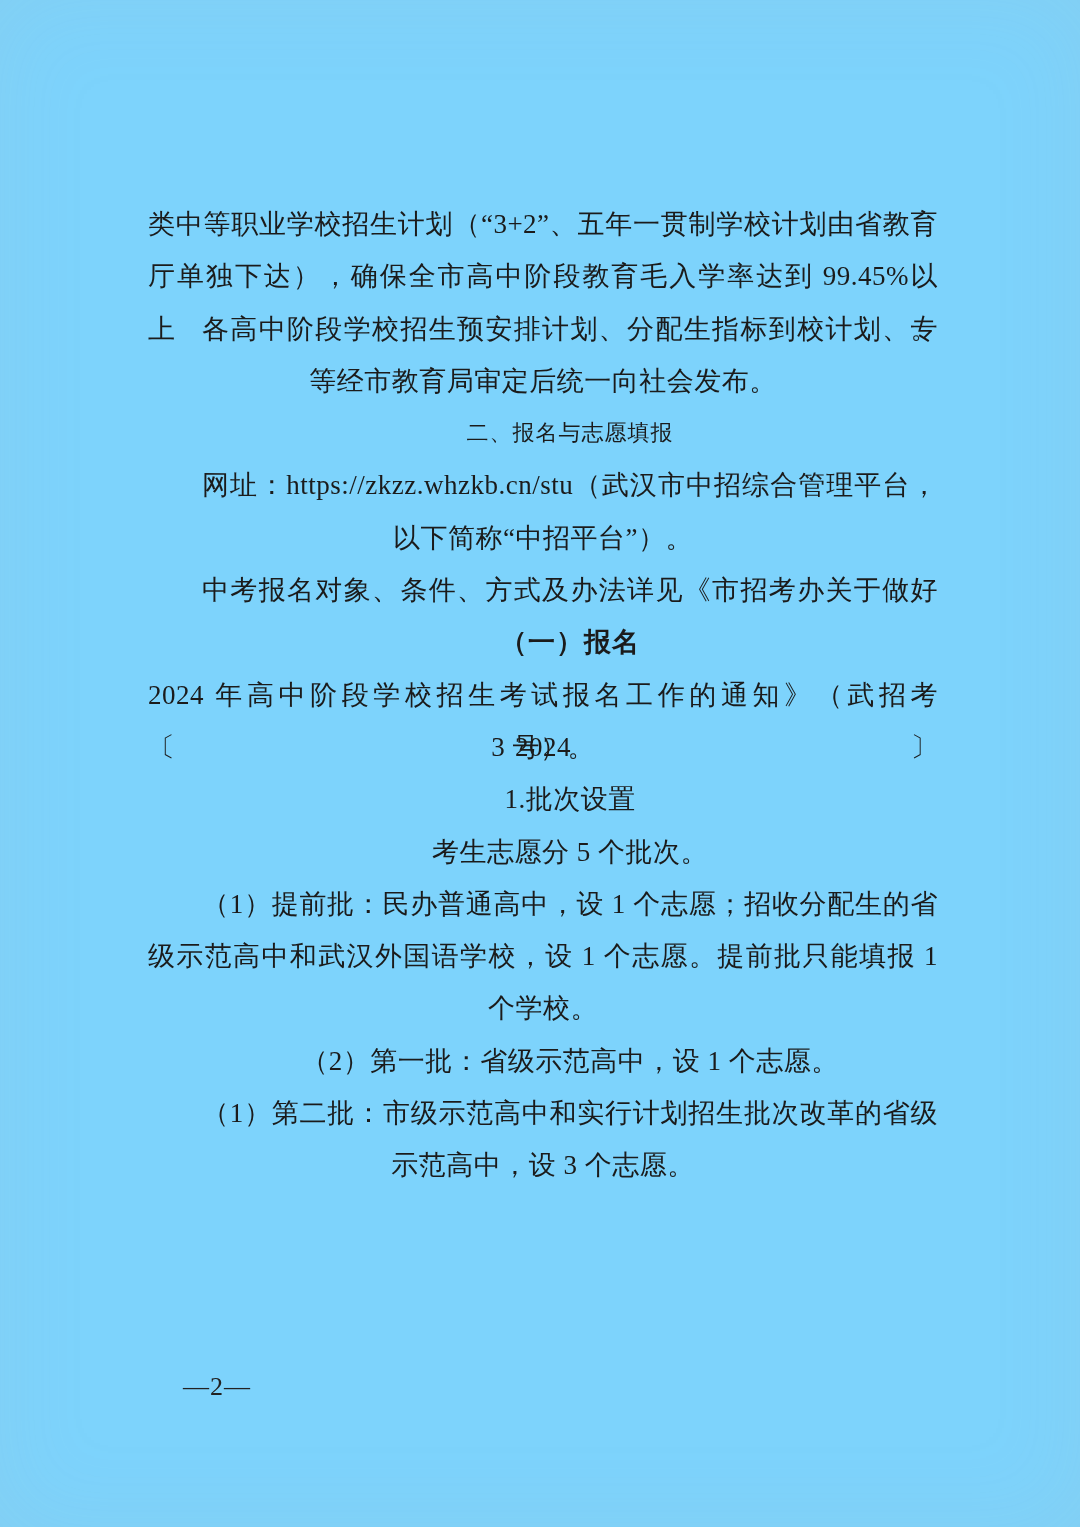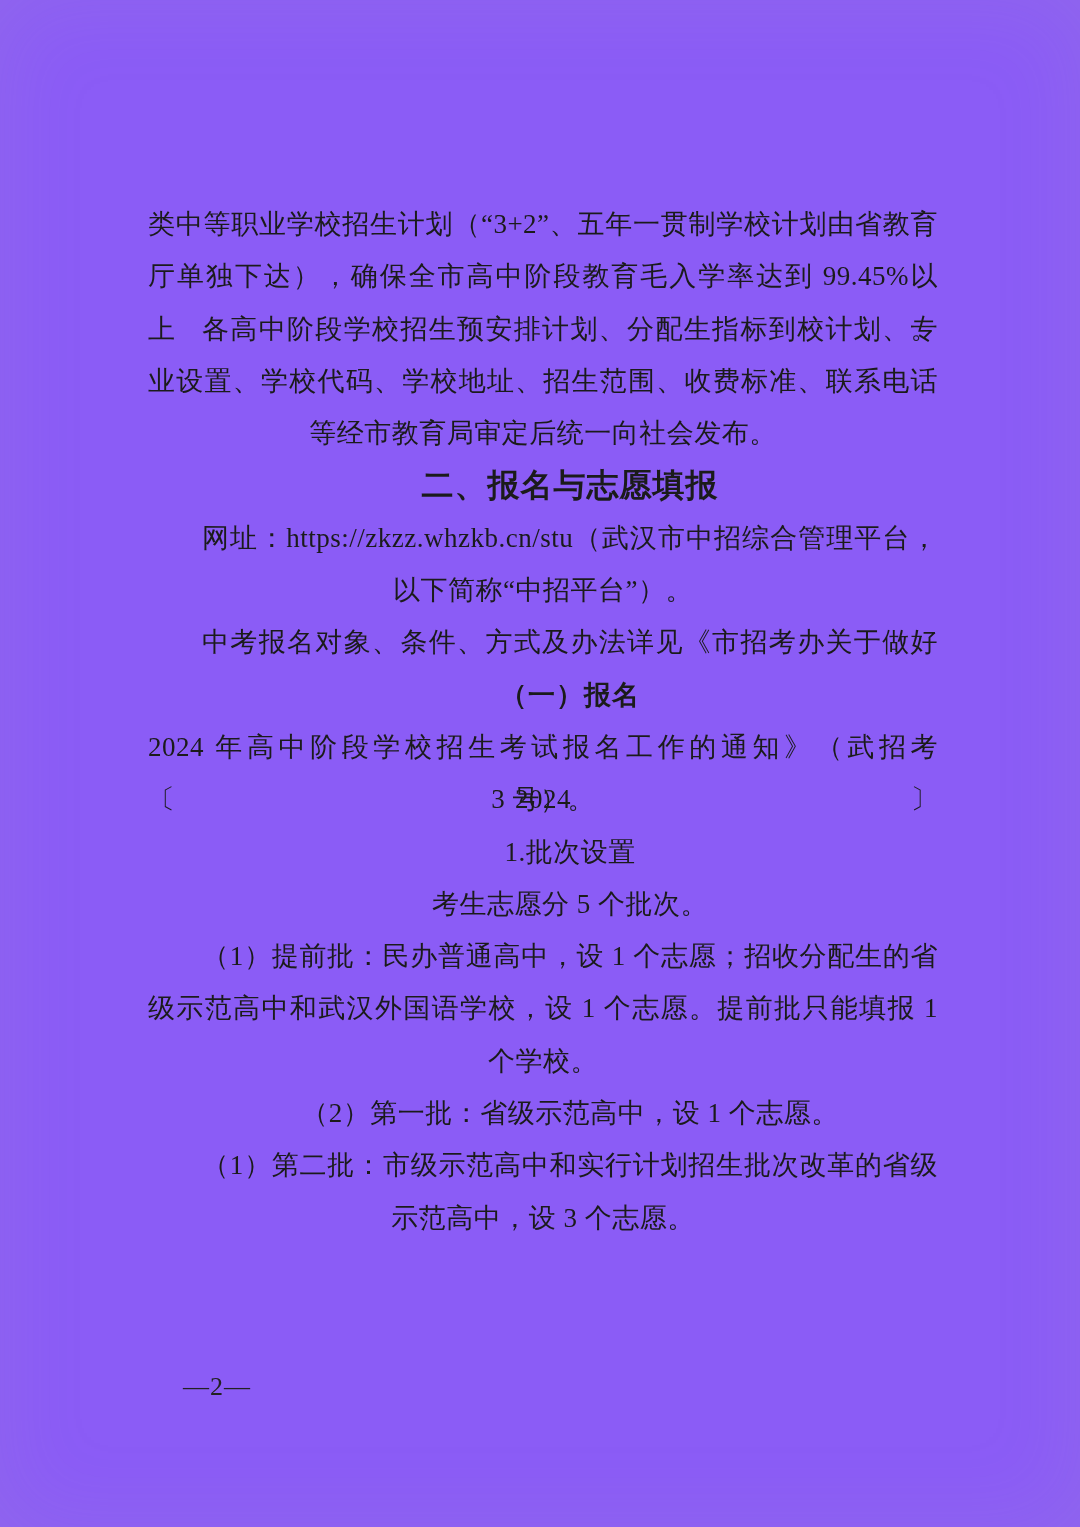--- a/index.html
+++ b/index.html
@@ -5,21 +5,21 @@
   html, body {
     margin: 0;
     padding: 0;
     background: #e8e8e8;
   }
   .page {
     position: relative;
     width: 1080px;
     height: 1527px;
     margin: 0 auto;
-    background: #8b5cf6;
+    background: #7dd3fc;
     overflow: hidden;
     font-family: "Liberation Serif", "DejaVu Serif", serif;
     color: #1b1b1b;
   }
   
   .page::after {
     content: "";
     position: absolute;
     inset: 0;
     pointer-events: none;
@@ -43,22 +43,22 @@
     text-align-last: justify;
   }
   .line.indent {
     padding-left: 54px;
   }
   .line.indent.fill {
     
   }
   .line.heading {
     font-family: "Liberation Sans", "DejaVu Sans", sans-serif;
-    font-weight: 700;
-    font-size: 32px;
+    font-weight: 400;
+    font-size: 22px;
     letter-spacing: 1px;
   }
   .line.subheading {
     font-weight: 600;
     letter-spacing: 1px;
   }
   .footer {
     position: absolute;
     left: 183px;
     top: 1372px;
@@ -68,21 +68,20 @@
   }
 </style>
 </head>
 <body>
 
 <div class="page">
   <div class="content" id="doc-body">
       <div class="line body fill">类中等职业学校招生计划（“3+2”、五年一贯制学校计划由省教育</div>
       <div class="line body fill">厅单独下达），确保全市高中阶段教育毛入学率达到 99.45%以上。</div>
       <div class="line body indent fill">各高中阶段学校招生预安排计划、分配生指标到校计划、专</div>
-      <div class="line body fill">业设置、学校代码、学校地址、招生范围、收费标准、联系电话</div>
       <div class="line body">等经市教育局审定后统一向社会发布。</div>
       <div class="line heading indent">二、报名与志愿填报</div>
       <div class="line body indent fill">网址：https://zkzz.whzkb.cn/stu（武汉市中招综合管理平台，</div>
       <div class="line body">以下简称“中招平台”）。</div>
       <div class="line body indent fill">中考报名对象、条件、方式及办法详见《市招考办关于做好</div>
       <div class="line subheading indent">（一）报名</div>
       <div class="line body fill">2024 年高中阶段学校招生考试报名工作的通知》（武招考〔2024〕</div>
       <div class="line body">3 号）。</div>
       <div class="line body indent">1.批次设置</div>
       <div class="line body indent">考生志愿分 5 个批次。</div>

